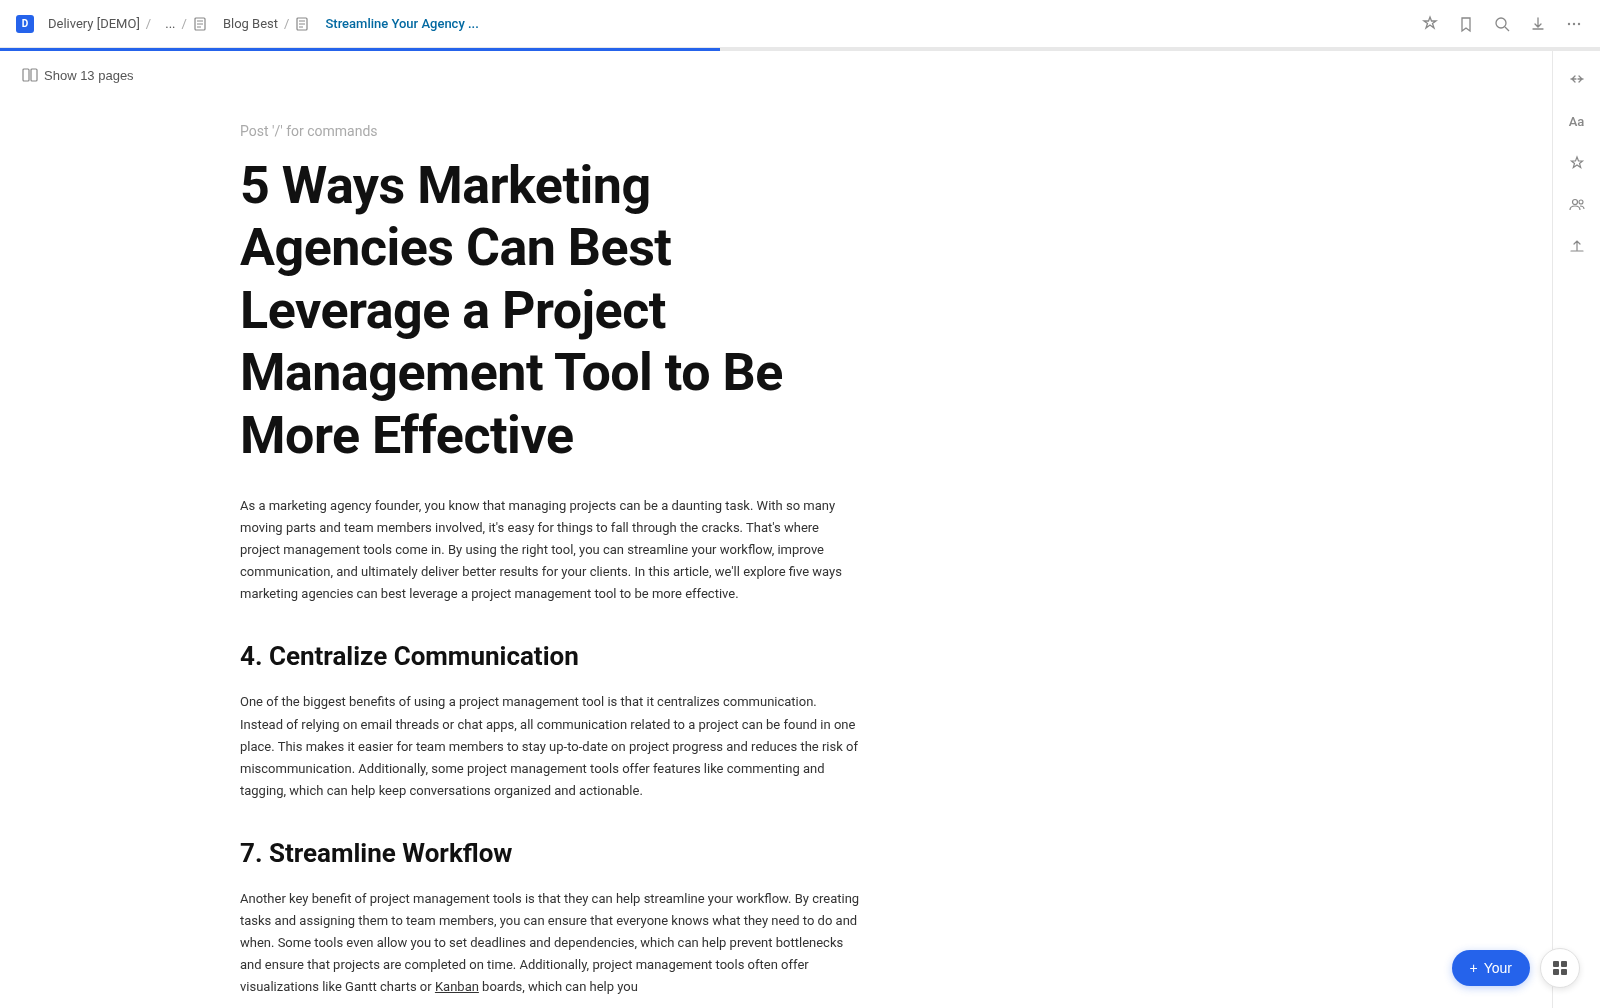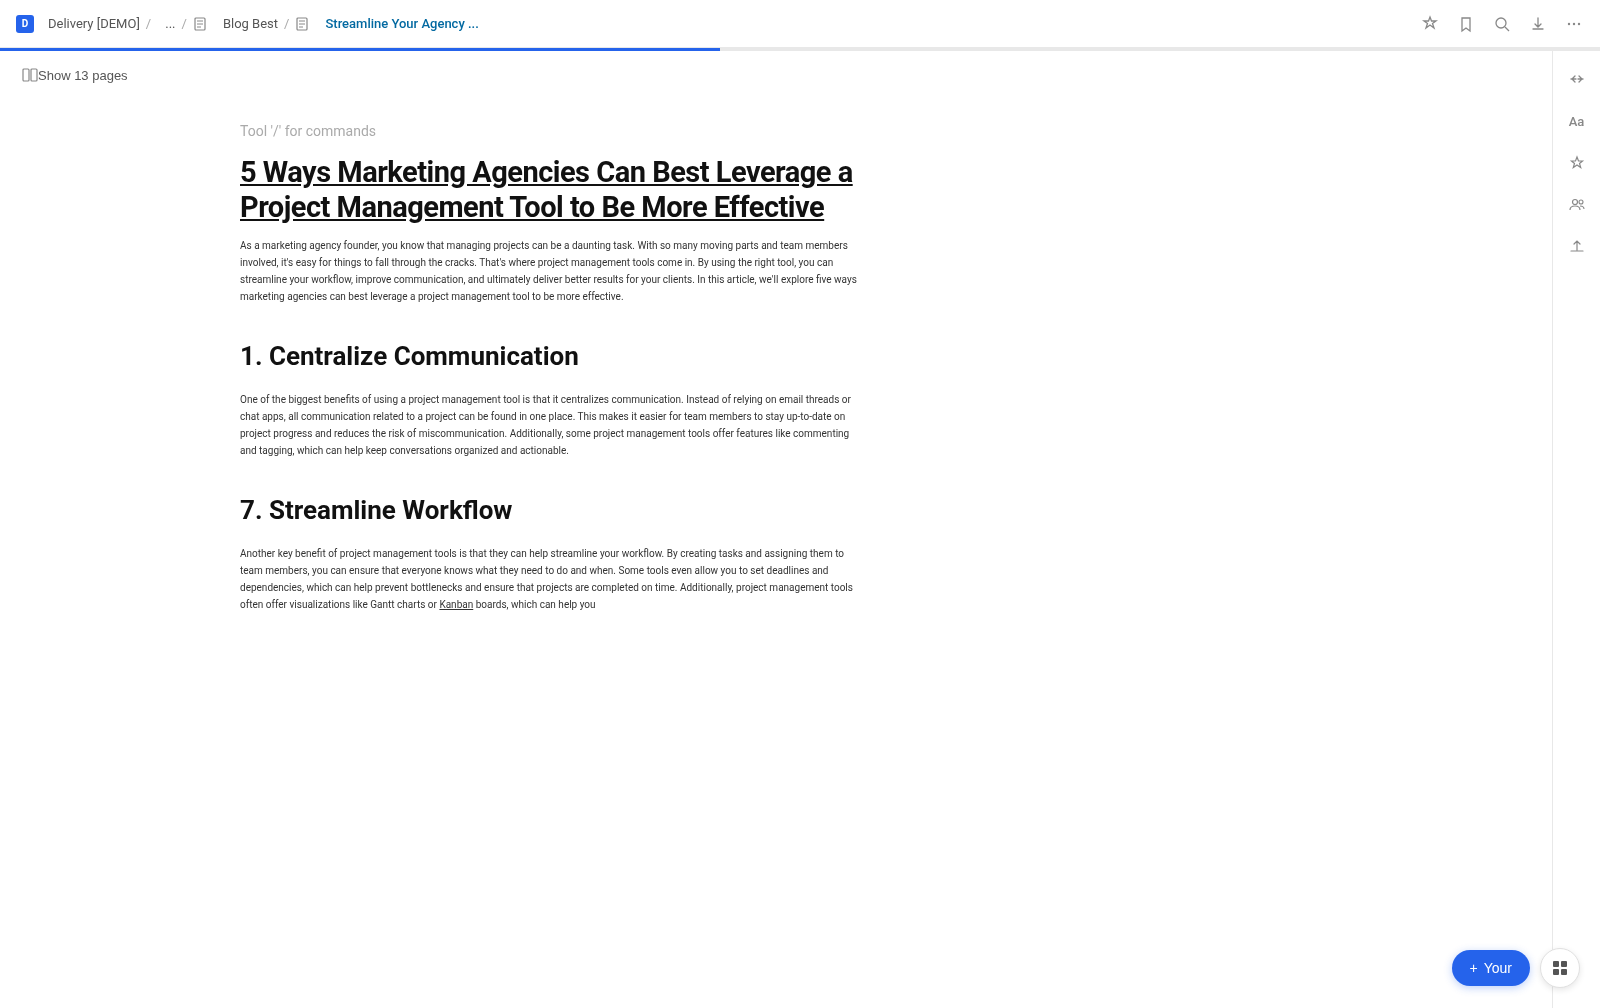--- a/index.html
+++ b/index.html
@@ -79,20 +79,21 @@
     }
 
     
     .sidebar-toggle-bar {
       padding: 12px 16px;
       border-bottom: none;
     }
     .show-pages-btn {
       display: flex;
       align-items: center;
+      gap: 6px;
       font-size: 13px;
       color: #555;
       cursor: pointer;
       background: none;
       border: none;
       padding: 4px 6px;
       border-radius: 4px;
     }
 
     
@@ -136,27 +137,26 @@
       padding: 16px 240px;
       margin-top: 8px;
     }
 
     .doc-content {
       padding: 0 240px;
       max-width: 1100px;
     }
 
     .doc-title {
-      font-size: 29px;
+      font-size: 52px;
       font-weight: 700;
       line-height: 1.2;
       color: #111;
-      margin-bottom: 12px;
+      margin-bottom: 28px;
       letter-spacing: -0.5px;
-      text-decoration: underline;
     }
 
     .paragraph-block {
       position: relative;
       margin-bottom: 24px;
     }
     .paragraph-block .block-controls {
       position: absolute;
       left: -40px;
       top: 0;
@@ -180,21 +180,21 @@
       height: 20px;
       display: flex;
       align-items: center;
       justify-content: center;
       color: #aaa;
       cursor: grab;
       font-size: 12px;
     }
 
     .doc-paragraph {
-      font-size: 10px;
+      font-size: 13px;
       line-height: 1.7;
       color: #333;
     }
 
     .doc-h2 {
       font-size: 26px;
       font-weight: 700;
       color: #111;
       margin-top: 36px;
       margin-bottom: 20px;
@@ -341,35 +341,35 @@
     </svg>
   </span>
   <span class="right-toolbar-icon">
     <svg width="16" height="16" viewBox="0 0 16 16" fill="none">
       <path d="M8 2v9M5 5l3-3 3 3M2 12h12" stroke="#888" stroke-width="1.2" stroke-linecap="round"></path>
     </svg>
   </span>
 </div>
 
 <div class="content-area">
-  <div class="command-placeholder">Tool '/' for commands</div>
+  <div class="command-placeholder">Post '/' for commands</div>
 
   <div class="doc-content">
 
     <h1 class="doc-title">5 Ways Marketing Agencies Can Best Leverage a Project Management Tool to Be More Effective</h1>
 
     <div class="paragraph-block">
       <div class="block-controls">
         <span class="block-add-btn">+</span>
         <span class="block-drag-btn">⠿</span>
       </div>
       <p class="doc-paragraph">As a marketing agency founder, you know that managing projects can be a daunting task. With so many moving parts and team members involved, it's easy for things to fall through the cracks. That's where project management tools come in. By using the right tool, you can streamline your workflow, improve communication, and ultimately deliver better results for your clients. In this article, we'll explore five ways marketing agencies can best leverage a project management tool to be more effective.</p>
     </div>
 
-    <h2 class="doc-h2">1. Centralize Communication</h2>
+    <h2 class="doc-h2">4. Centralize Communication</h2>
 
     <div class="paragraph-block">
       <p class="doc-paragraph">One of the biggest benefits of using a project management tool is that it centralizes communication. Instead of relying on email threads or chat apps, all communication related to a project can be found in one place. This makes it easier for team members to stay up-to-date on project progress and reduces the risk of miscommunication. Additionally, some project management tools offer features like commenting and tagging, which can help keep conversations organized and actionable.</p>
     </div>
 
     <h2 class="doc-h2">7. Streamline Workflow</h2>
 
     <div class="paragraph-block">
       <p class="doc-paragraph">Another key benefit of project management tools is that they can help streamline your workflow. By creating tasks and assigning them to team members, you can ensure that everyone knows what they need to do and when. Some tools even allow you to set deadlines and dependencies, which can help prevent bottlenecks and ensure that projects are completed on time. Additionally, project management tools often offer visualizations like Gantt charts or <span class="underline-link">Kanban</span> boards, which can help you</p>
     </div>

